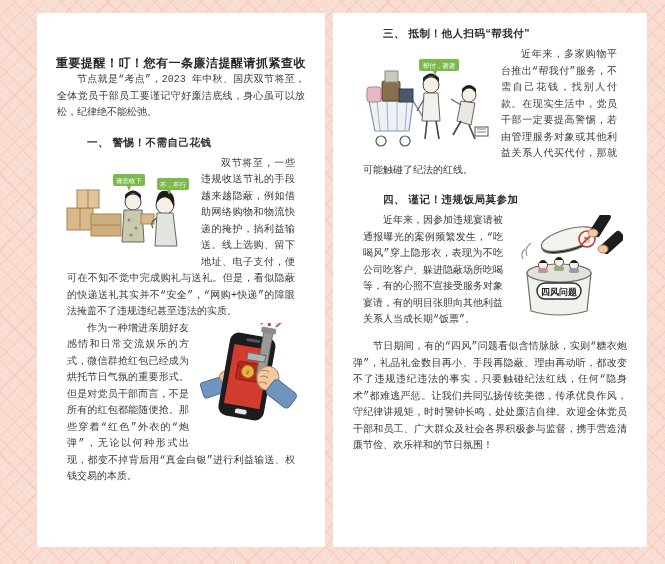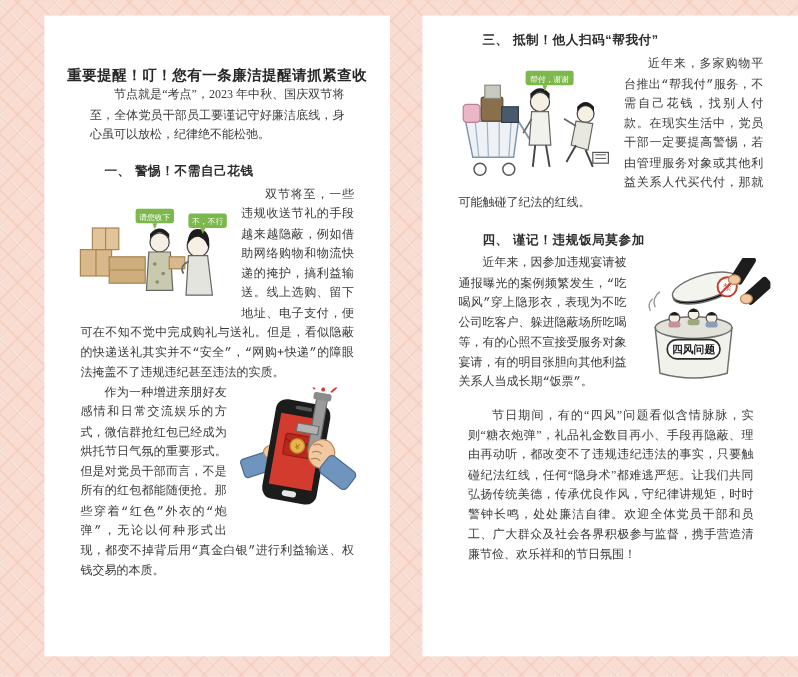--- a/index.html
+++ b/index.html
@@ -13,37 +13,38 @@
       repeating-linear-gradient(135deg, rgba(242,200,185,.55) 0 1.5px, rgba(0,0,0,0) 1.5px 11px),
       repeating-linear-gradient(45deg, rgba(255,245,240,.5) 0 2px, rgba(0,0,0,0) 2px 33px),
       repeating-linear-gradient(135deg, rgba(255,245,240,.5) 0 2px, rgba(0,0,0,0) 2px 33px);
     font-family:"Liberation Serif", serif;
   }
   .page{
     position:absolute;top:13px;height:534px;background:#ffffff;
     color:#3a3a3a;
   }
   .page-left{left:37px;width:288px;}
-  .page-right{left:352px;width:314px;}
+  .page-right{left:333px;width:314px;}
   .doc-title{
     margin:42px 18px 0 18px;
     text-align:center;
     font-family:"Liberation Sans", sans-serif;
     font-weight:bold;
     font-size:12px;
     letter-spacing:.5px;
     color:#262626;
   }
   p.body-text{
-    margin:0 38px;
+    margin:0 20px;
     font-size:10px;
     line-height:16.5px;
     text-align:justify;
     text-indent:2em;
     color:#3a3a3a;
+    font-family:Liberation Mono, monospace;
   }
   .intro{margin-top:47px;}
   h2.sec-heading{
     margin:14px 30px 6px 30px;
     padding-left:20px;
     font-family:"Liberation Sans", sans-serif;
     font-weight:bold;
     font-size:10.5px;
     letter-spacing:.5px;
     color:#2d2d2d;

